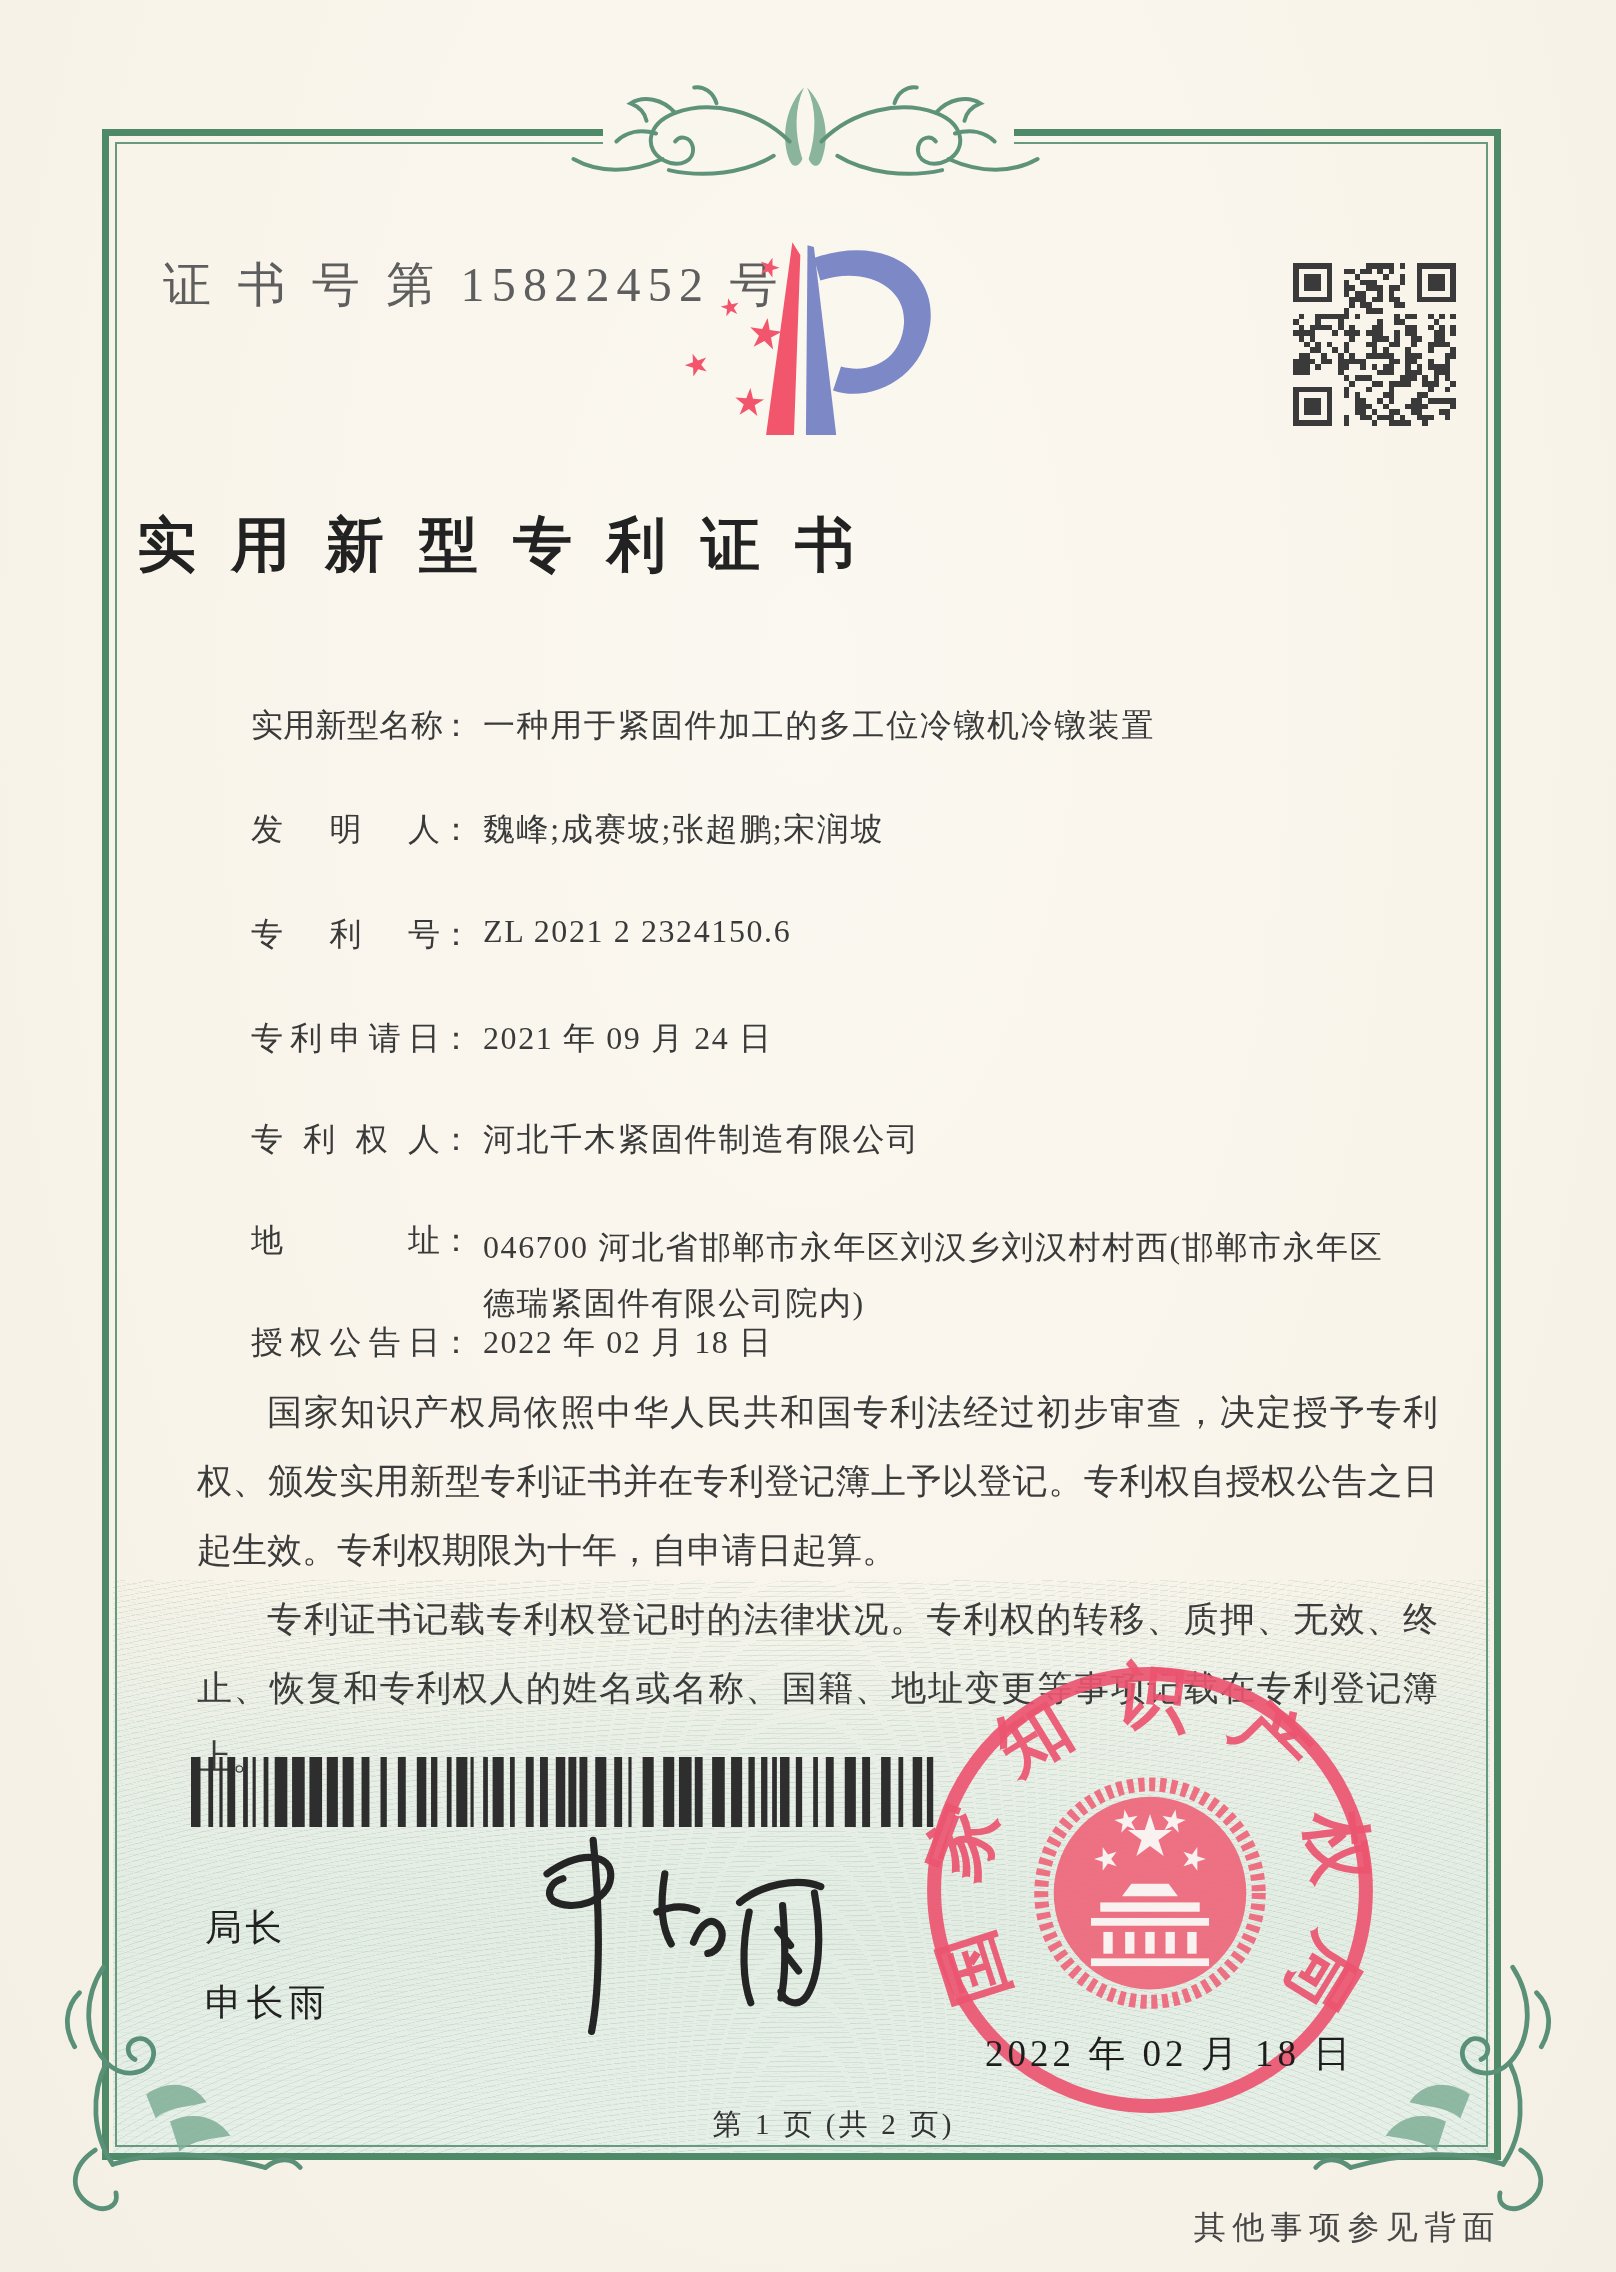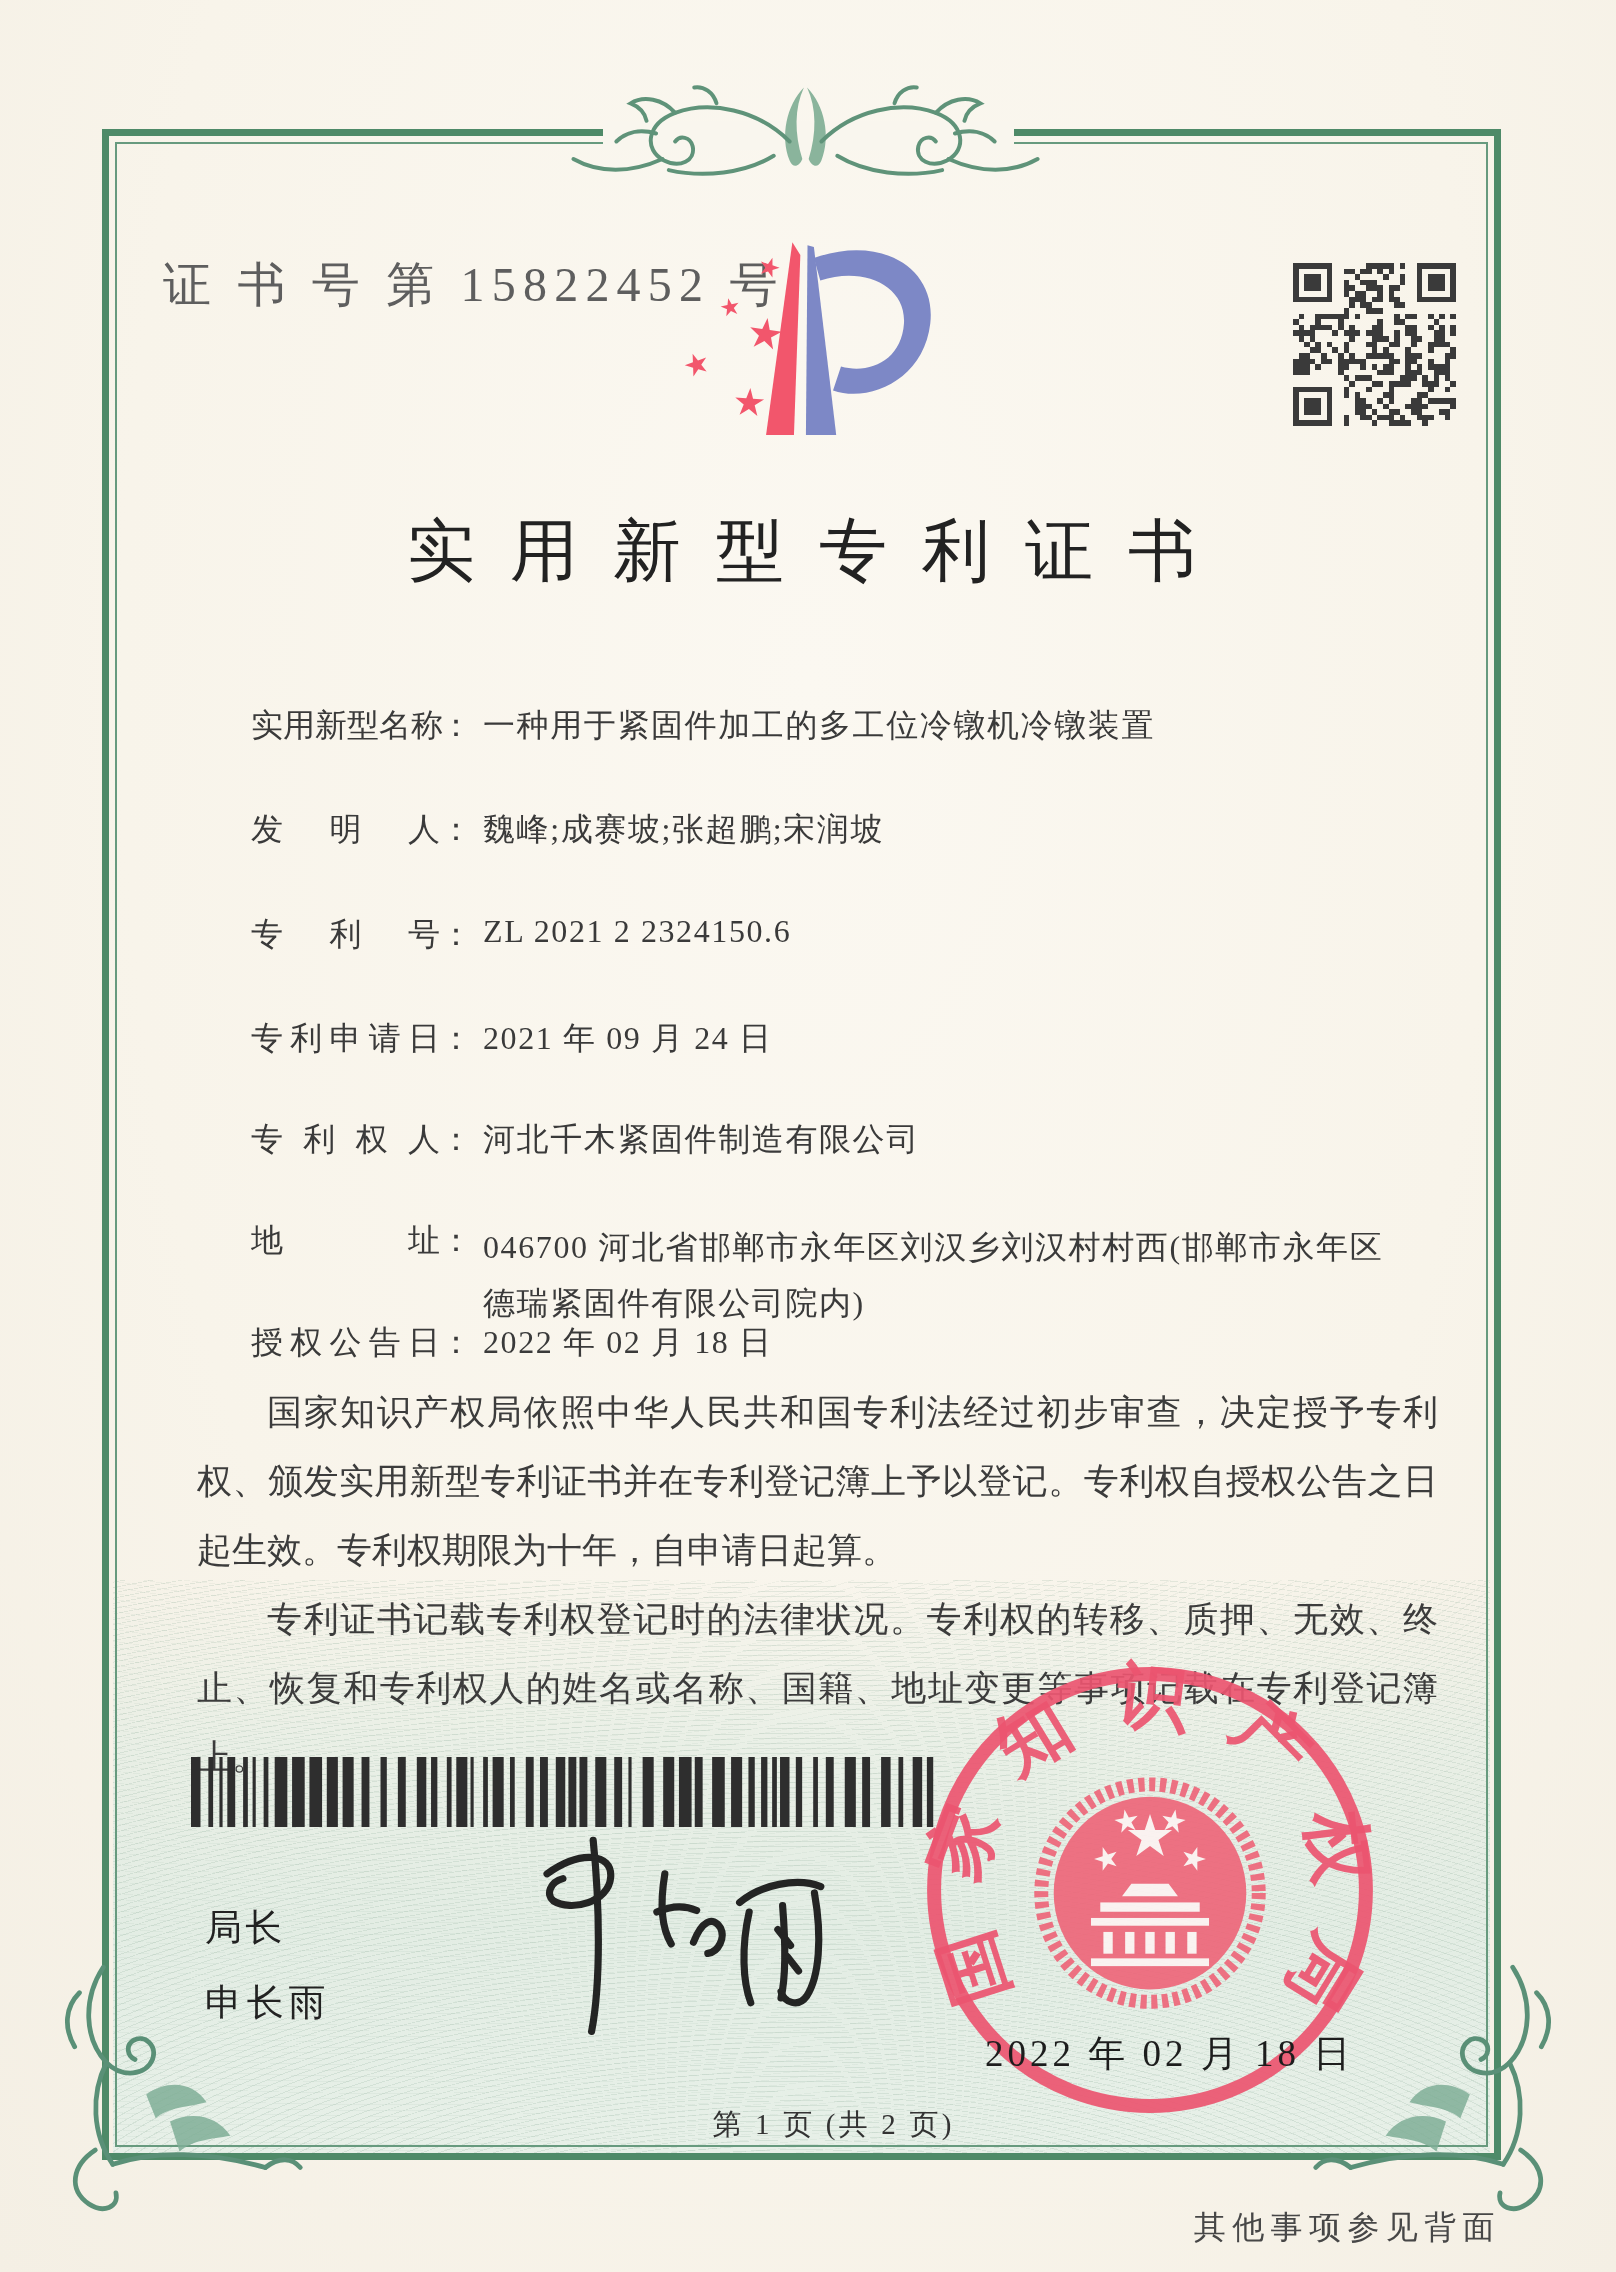--- a/index.html
+++ b/index.html
@@ -16,22 +16,22 @@
     border:2.4px solid #679a7e;}
 
   
   .guilloche{position:absolute;left:113px;top:1580px;width:1377px;height:575px;z-index:1;
     background:
       repeating-radial-gradient(ellipse 1273px 605px at 50% 140%, rgba(118,156,134,.17) 0 1.6px, rgba(0,0,0,0) 1.6px 10.3px),
       repeating-radial-gradient(ellipse 1512px 716px at 20% -60%, rgba(118,156,134,.08) 0 1.6px, rgba(0,0,0,0) 1.6px 12px),
       linear-gradient(180deg, rgba(226,237,228,0) 0%, rgba(226,237,228,.65) 28%, #e3ede4 60%, #e7f0e8 100%);}
 
   .cert-number{left:163px;top:253px;font-size:48px;letter-spacing:7.2px;color:#5e5e5e;}
-  .title{left:102px;top:506px;width:1399px;text-align:center;font-size:68px;
-    font-weight:400;letter-spacing:35px;color:#222;text-indent:35px;}
+  .title{left:102px;top:506px;width:1399px;text-align:left;font-size:59px;
+    font-weight:700;letter-spacing:35px;color:#222;text-indent:35px;}
 
   .field-row{left:203px;font-size:32px;color:#3a3a3a;white-space:nowrap;margin-left:48px;}
   .flabel{display:inline-block;width:189px;text-align:justify;text-align-last:justify;
     text-justify:inter-character;vertical-align:top;}
   .fcolon{display:inline-block;vertical-align:top;margin-right:11px;}
   .fvalue{display:inline-block;vertical-align:top;letter-spacing:1.6px;}
   .fvalue.wrap{white-space:normal;width:915px;line-height:56px;}
   .grant-right{position:absolute;left:605px;top:0;white-space:nowrap;}
 
   .paragraphs{left:197px;top:1378px;width:1241px;font-size:35px;line-height:69px;

